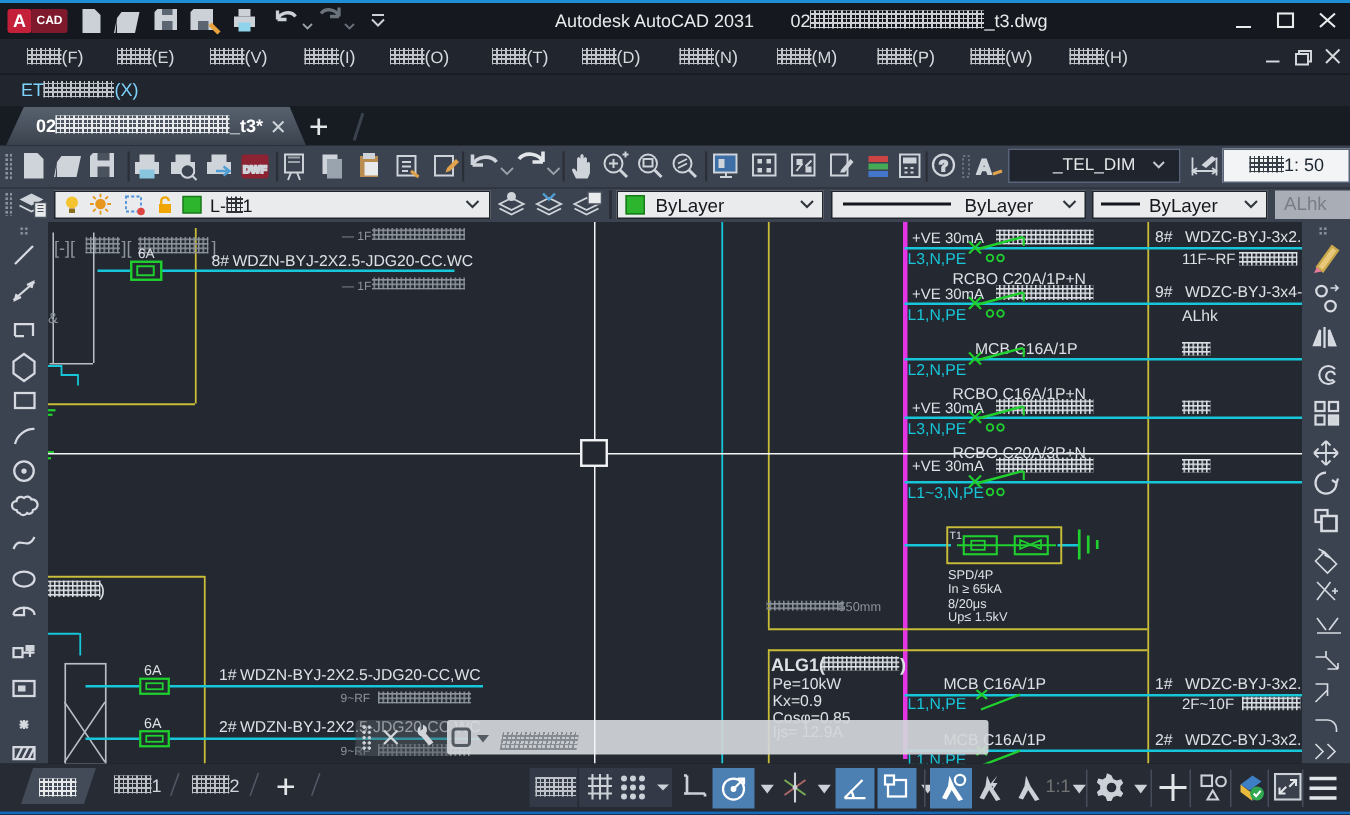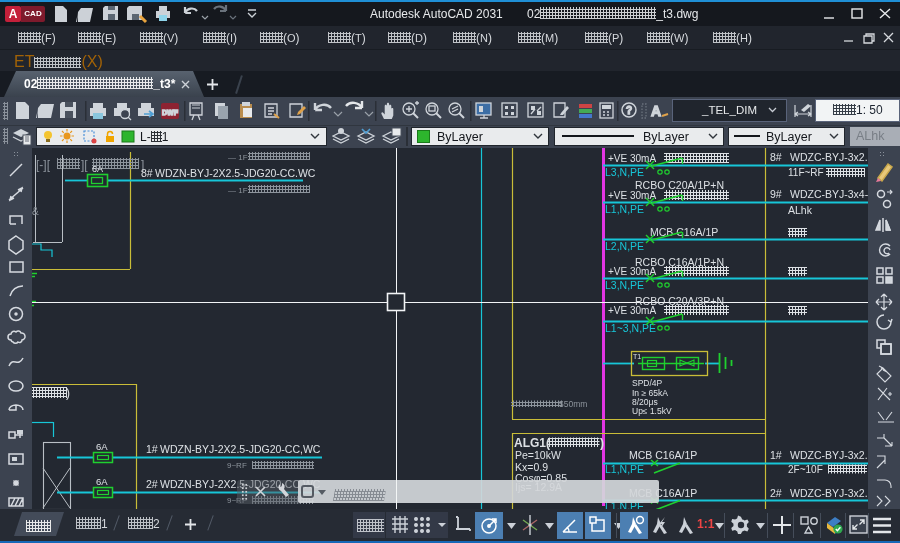--- a/index.html
+++ b/index.html
@@ -58,21 +58,21 @@
 <div class="ab txt" style="left:453px;top:31px;color:#d6d9dd;font-size:12px"><i class="cj" style="width:23px;height:11px;color:#d6d9dd;--t:3px;"></i>(<span style="font-size:11px">N</span>)</div>
 <div class="ab txt" style="left:518px;top:31px;color:#d6d9dd;font-size:12px"><i class="cj" style="width:23px;height:11px;color:#d6d9dd;--t:3px;"></i>(<span style="font-size:11px">M</span>)</div>
 <div class="ab txt" style="left:585px;top:31px;color:#d6d9dd;font-size:12px"><i class="cj" style="width:23px;height:11px;color:#d6d9dd;--t:3px;"></i>(<span style="font-size:11px">P</span>)</div>
 <div class="ab txt" style="left:647px;top:31px;color:#d6d9dd;font-size:12px"><i class="cj" style="width:23px;height:11px;color:#d6d9dd;--t:3px;"></i>(<span style="font-size:11px">W</span>)</div>
 <div class="ab txt" style="left:713px;top:31px;color:#d6d9dd;font-size:12px"><i class="cj" style="width:23px;height:11px;color:#d6d9dd;--t:3px;"></i>(<span style="font-size:11px">H</span>)</div>
 <svg class="ab" style="left:840px;top:30px" width="56" height="16" viewBox="0 0 56 16" stroke="#d6d9dd" stroke-width="1.3" fill="none">
     <path d="M4 11 h9"></path>
     <path d="M24 6 h8 v7 h-8 z M26 6 v-2 h8 v7 h-2"></path>
     <path d="M44 3 l9 9 M53 3 l-9 9"></path>
   </svg>
-<div class="ab txt" style="left:14px;top:53px;color:#a16207;font-size:16px">ET<i class="cj" style="width:47px;height:11px;color:#d6d9dd;--t:3px;"></i>(X)</div>
+<div class="ab txt" style="left:14px;top:53px;color:#7dd3fc;font-size:12px">ET<i class="cj" style="width:47px;height:11px;color:#d6d9dd;--t:3px;"></i>(X)</div>
 <div class="ab" style="left:4px;top:71px;width:200px;height:26px;background:linear-gradient(#58626f,#3a424d);clip-path:polygon(12px 0,189px 0,200px 100%,0 100%)"></div>
 <div class="ab txt" style="left:24px;top:77px;color:#fff;font-weight:bold;font-size:12px">02<i class="cj" style="width:116px;height:12px;color:#fff;--t:3px;"></i>_t3*</div>
 <svg class="ab" style="left:181px;top:80px" width="9" height="9" viewBox="0 0 9 9" stroke="#cdd2d8" stroke-width="1.4">
     <path d="M1 1 l7 7 M8 1 l-7 7"></path>
   </svg>
 <svg class="ab" style="left:206px;top:78px" width="13" height="13" viewBox="0 0 13 13" stroke="#e3e6e9" stroke-width="1.8">
     <path d="M6.5 1 v11 M1 6.5 h11"></path>
   </svg>
 <div class="ab" style="left:238px;top:75px;width:1.5px;height:19px;background:#3a424d;transform:rotate(18deg)"></div>
 <div class="ab" style="left:3px;top:102px;width:5px;height:18px;background-image:radial-gradient(#8a919b 1px,transparent 1.1px);background-size:3px 3px"></div>
@@ -523,21 +523,21 @@
   </svg>
 <svg class="ab" style="left:650px;top:515px" width="21" height="21" viewBox="0 0 21 21" fill="#ccd1d8">
     <path d="M8 2 l3 7 l-5 9 l-3 -1 l4 -8 z"></path>
     <path d="M11 9 l6 9 l-3 1 l-5 -8 z"></path>
     <path d="M15 2 l-3 5 h3 l-4 6 l1 -4 h-3 z" fill="#ccd1d8"></path>
   </svg>
 <svg class="ab" style="left:675px;top:515px" width="20" height="21" viewBox="0 0 20 21" fill="#ccd1d8">
     <path d="M9 2 l3 7 l-5 9 l-3 -1 l4 -8 z"></path>
     <path d="M12 9 l6 9 l-3 1 l-5 -8 z"></path>
   </svg>
-<div class="ab txt" style="left:697px;top:517px;color:#ef4444;font-size:12px;font-weight:bold">1:1</div>
+<div class="ab txt" style="left:697px;top:517px;color:#737373;font-size:12px;font-weight:normal">1:1</div>
 <svg class="ab" style="left:715px;top:523px" width="9" height="7" viewBox="0 0 9 7" fill="#ccd1d8">
     <path d="M0 0 h9 l-4.5 6 z"></path>
   </svg>
 <div class="ab" style="left:724px;top:513px;width:1px;height:25px;background:#454d5a"></div>
 <svg class="ab" style="left:731px;top:515px" width="20" height="20" viewBox="0 0 20 20" fill="#ccd1d8">
     <path d="M10 1 l1.5 3 a6.5 6.5 0 0 1 2.5 1 l3.2 -1 l1.6 2.8 l-2.2 2.5 a6.5 6.5 0 0 1 0 2.6 l2.2 2.5 l-1.6 2.8 l-3.2 -1 a6.5 6.5 0 0 1 -2.5 1 l-1.5 3 l-3.2 0 l-1 -3.2 a6.5 6.5 0 0 1 -2.2 -1.3 l-3.3 0.7 l-1 -3 l2.5 -2.2 a6.5 6.5 0 0 1 0 -2.6 l-2.5 -2.2 l1 -3 l3.3 0.7 a6.5 6.5 0 0 1 2.2 -1.3 l1 -3.2 z" transform="scale(0.9) translate(1,1)"></path>
     <circle cx="10" cy="10" r="3.2" fill="#272c36"></circle>
   </svg>
 <svg class="ab" style="left:756px;top:523px" width="9" height="7" viewBox="0 0 9 7" fill="#ccd1d8">
     <path d="M0 0 h9 l-4.5 6 z"></path>

